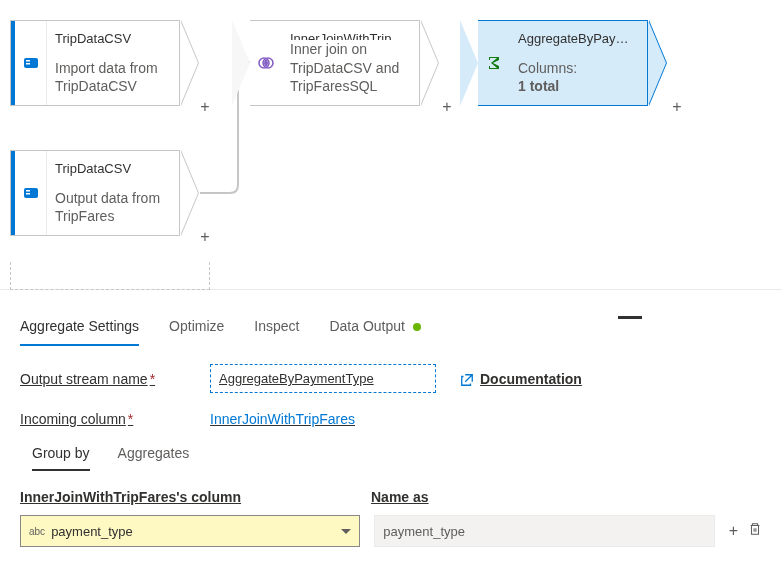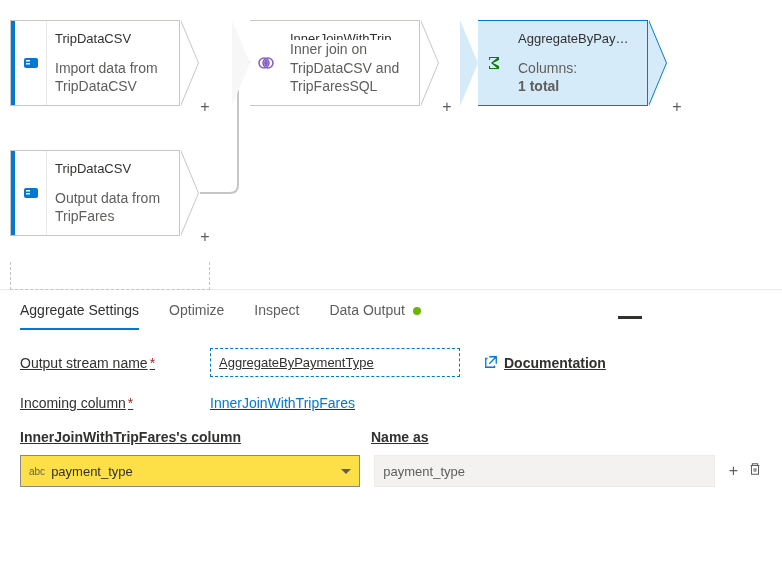--- a/index.html
+++ b/index.html
@@ -110,20 +110,21 @@
   .tabs {
     display: flex;
     gap: 30px;
     padding: 12px 20px 0 20px;
     font-size: 14px;
   }
   .tab {
     padding-bottom: 10px;
     color: #605e5c;
     cursor: pointer;
+    margin-top: 16px;
   }
   .tab.active {
     color: #323130;
     border-bottom: 2px solid #0078d4;
   }
   .status-dot {
     width: 8px; height: 8px; border-radius: 50%;
     background: #6bb700; display: inline-block; margin-left: 4px;
   }
   .divider-short {
@@ -139,35 +140,35 @@
     align-items: center;
     margin-bottom: 18px;
     text-decoration: underline;
   }
   .label {
     width: 190px;
     color: #323130;
   }
   .required { color: #a4262c; margin-left: 2px; }
   .ftext {
-    width: 250px;
+    width: 226px;
     padding: 6px 8px;
     border: 1px dashed #0078d4;
     font-size: 13px;
     color: #323130;
     background: #fff;
   }
   .link {
     color: #0078d4;
     font-size: 14px;
   }
   .doc {
     margin-left: 24px;
     display: flex;
-    align-items: flex-start;
+    align-items: flex-end;
     gap: 6px;
     font-weight: 600;
     color: #323130;
   }
   .subtabs {
     display: flex;
     gap: 28px;
     margin: 6px 0 18px 12px;
     font-size: 14px;
   }
@@ -175,21 +176,21 @@
   .subtab.active { color: #323130; border-bottom: 2px solid #323130; }
   .cols-row {
     display: flex;
     gap: 14px;
     align-items: center;
   }
   .col { flex: 1; }
   .col-label { font-weight: 600; margin-bottom: 10px; }
   .select {
     border: 1px solid #8a8886;
-    background: #fde047;
+    background: #fef9c3;
     height: 32px;
     display: flex;
     align-items: center;
     padding: 0 8px;
     font-size: 13px;
     position: relative;
   }
   .select .caret {
     margin-left: auto;
     border-left: 5px solid transparent;
@@ -317,20 +318,24 @@
       <span>Documentation</span>
     </div>
   </div>
   <div class="row">
     <div class="label">
       <span>Incoming column</span><span class="required">*</span>
     </div>
     <span class="link">InnerJoinWithTripFares</span>
   </div>
 
+  <div class="subtabs">
+    <div class="subtab active">Group by</div>
+    <div class="subtab">Aggregates</div>
+  </div>
 
   <div class="cols-title">
     <div class="col-label">InnerJoinWithTripFares's column</div>
     <div class="col-label">Name as</div>
     <div style="width:40px"></div>
   </div>
 
   <div class="cols-row">
     <div class="col">
       <div class="select">

